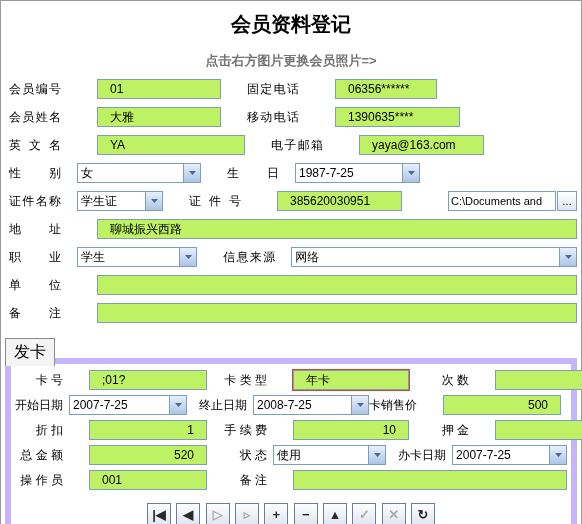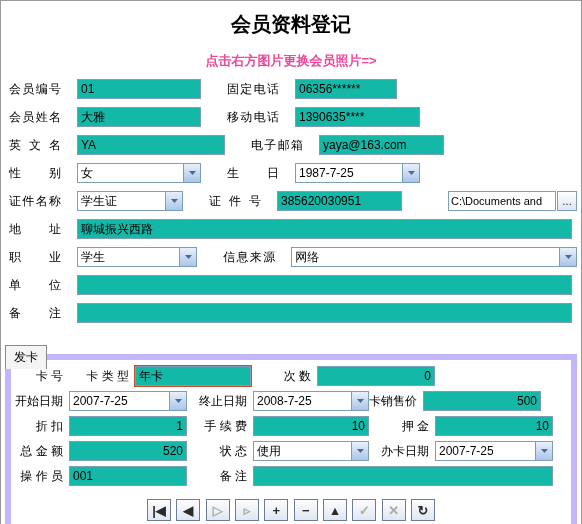--- a/index.html
+++ b/index.html
@@ -1,30 +1,30 @@
 <!DOCTYPE html>
 <html><head>
 <meta charset="utf-8">
 <style>
 * { box-sizing: border-box; margin: 0; padding: 0; }
 body { font-family: "SimSun", Arial, sans-serif; font-size: 12px; background: #fff; width: 582px; }
 .container { width: 582px; border: 1px solid #999; padding: 4px; }
 .title { text-align: center; font-size: 20px; font-weight: bold; padding: 6px 0 10px; }
-.hint { text-align: center; color: #ec4899; font-size: 13px; font-weight: bold; padding: 4px 0 8px; }
+.hint { text-align: center; color: #737373; font-size: 13px; font-weight: bold; padding: 4px 0 8px; }
 .row { display: flex; align-items: center; margin-bottom: 6px; min-height: 22px; gap: 12px; }
 .lbl { width: 60px; text-align: justify; text-align-last: justify; padding: 0 4px; flex-shrink: 0; }
 .lbl-w { width: 54px; text-align: right; padding-right: 6px; flex-shrink: 0; }
-.inp { border: 1px solid #7e9db9; height: 20px; padding: 1px 3px; font-size: 12px; font-family: inherit; background: #14b8a6; }
+.inp { border: 1px solid #7e9db9; height: 20px; padding: 1px 12px; font-size: 12px; font-family: inherit; background: #bef264; margin-left: 20px; }
 .inp-r { text-align: right; }
 .sel { border: 1px solid #7e9db9; height: 20px; font-size: 12px; background: #fff; display: flex; align-items: center; position: relative; }
 .sel span { padding-left: 3px; flex: 1; }
 .dd { width: 17px; height: 18px; background: linear-gradient(#e8f0fb,#abc5e8); border-left: 1px solid #7e9db9; display: flex; align-items: center; justify-content: center; flex-shrink: 0; }
 .dd svg { width: 7px; height: 4px; }
 .tab-area { margin-top: 6px; }
-.tab { display: inline-block; border: 1px solid #8a8a8a; border-bottom: none; background: #f4f4f4; padding: 3px 8px; font-size: 12px; position: relative; top: 15px; z-index: 2; }
+.tab { display: inline-block; border: 1px solid #8a8a8a; border-bottom: none; background: #f4f4f4; padding: 3px 8px; font-size: 16px; position: relative; top: 8px; z-index: 2; }
 .tab-body { border: 6px solid #c4b5fd; padding: 6px 4px 4px; }
 .trow { display: flex; align-items: center; margin-bottom: 5px; }
 .highlight { outline: 1px solid #d04a2a; }
 .pathbox { border: 1px solid #7e9db9; height: 20px; font-size: 11px; padding: 2px; width: 108px; overflow: hidden; white-space: nowrap; display: inline-flex; align-items: center; }
 .pathbtn { width: 20px; height: 20px; border: 1px solid #7e9db9; background: linear-gradient(#fff,#dce6f4); margin-left: 1px; font-size: 10px; }
 .navbar { text-align: center; padding: 8px 0 4px; }
 .navbtn { width: 24px; height: 22px; border: 1px solid #6b7d95; background: linear-gradient(#fdfdfd,#e0e7f2); margin: 0 1px; display: inline-flex; align-items: center; justify-content: center; vertical-align: middle; font-size: 13px; font-weight: bold; color: #2a2a2a; }
 .navbtn.dis { color: #aaa; }
 </style>
 </head>
@@ -131,20 +131,21 @@
     <div class="lbl">备    注</div>
     <input class="inp" style="width: 495px;" value="">
   </div>
 
   <div class="tab-area">
     <div class="tab">发卡</div>
     <div class="tab-body">
 
       <div class="trow">
         <div class="lbl-w">卡    号</div>
+        <input class="inp" style="width: 118px;" value=";01?">
         <div class="lbl-w" style="margin-left:12px">卡 类 型</div>
         <input class="inp highlight" style="width: 116px;" value="年卡">
         <div class="lbl-w" style="margin-left:12px">次    数</div>
         <input class="inp inp-r" style="width: 118px;" value="0">
       </div>
 
       <div class="trow">
         <div class="lbl-w">开始日期</div>
         <div class="sel" style="width:118px">
           <span>2007-7-25</span>

